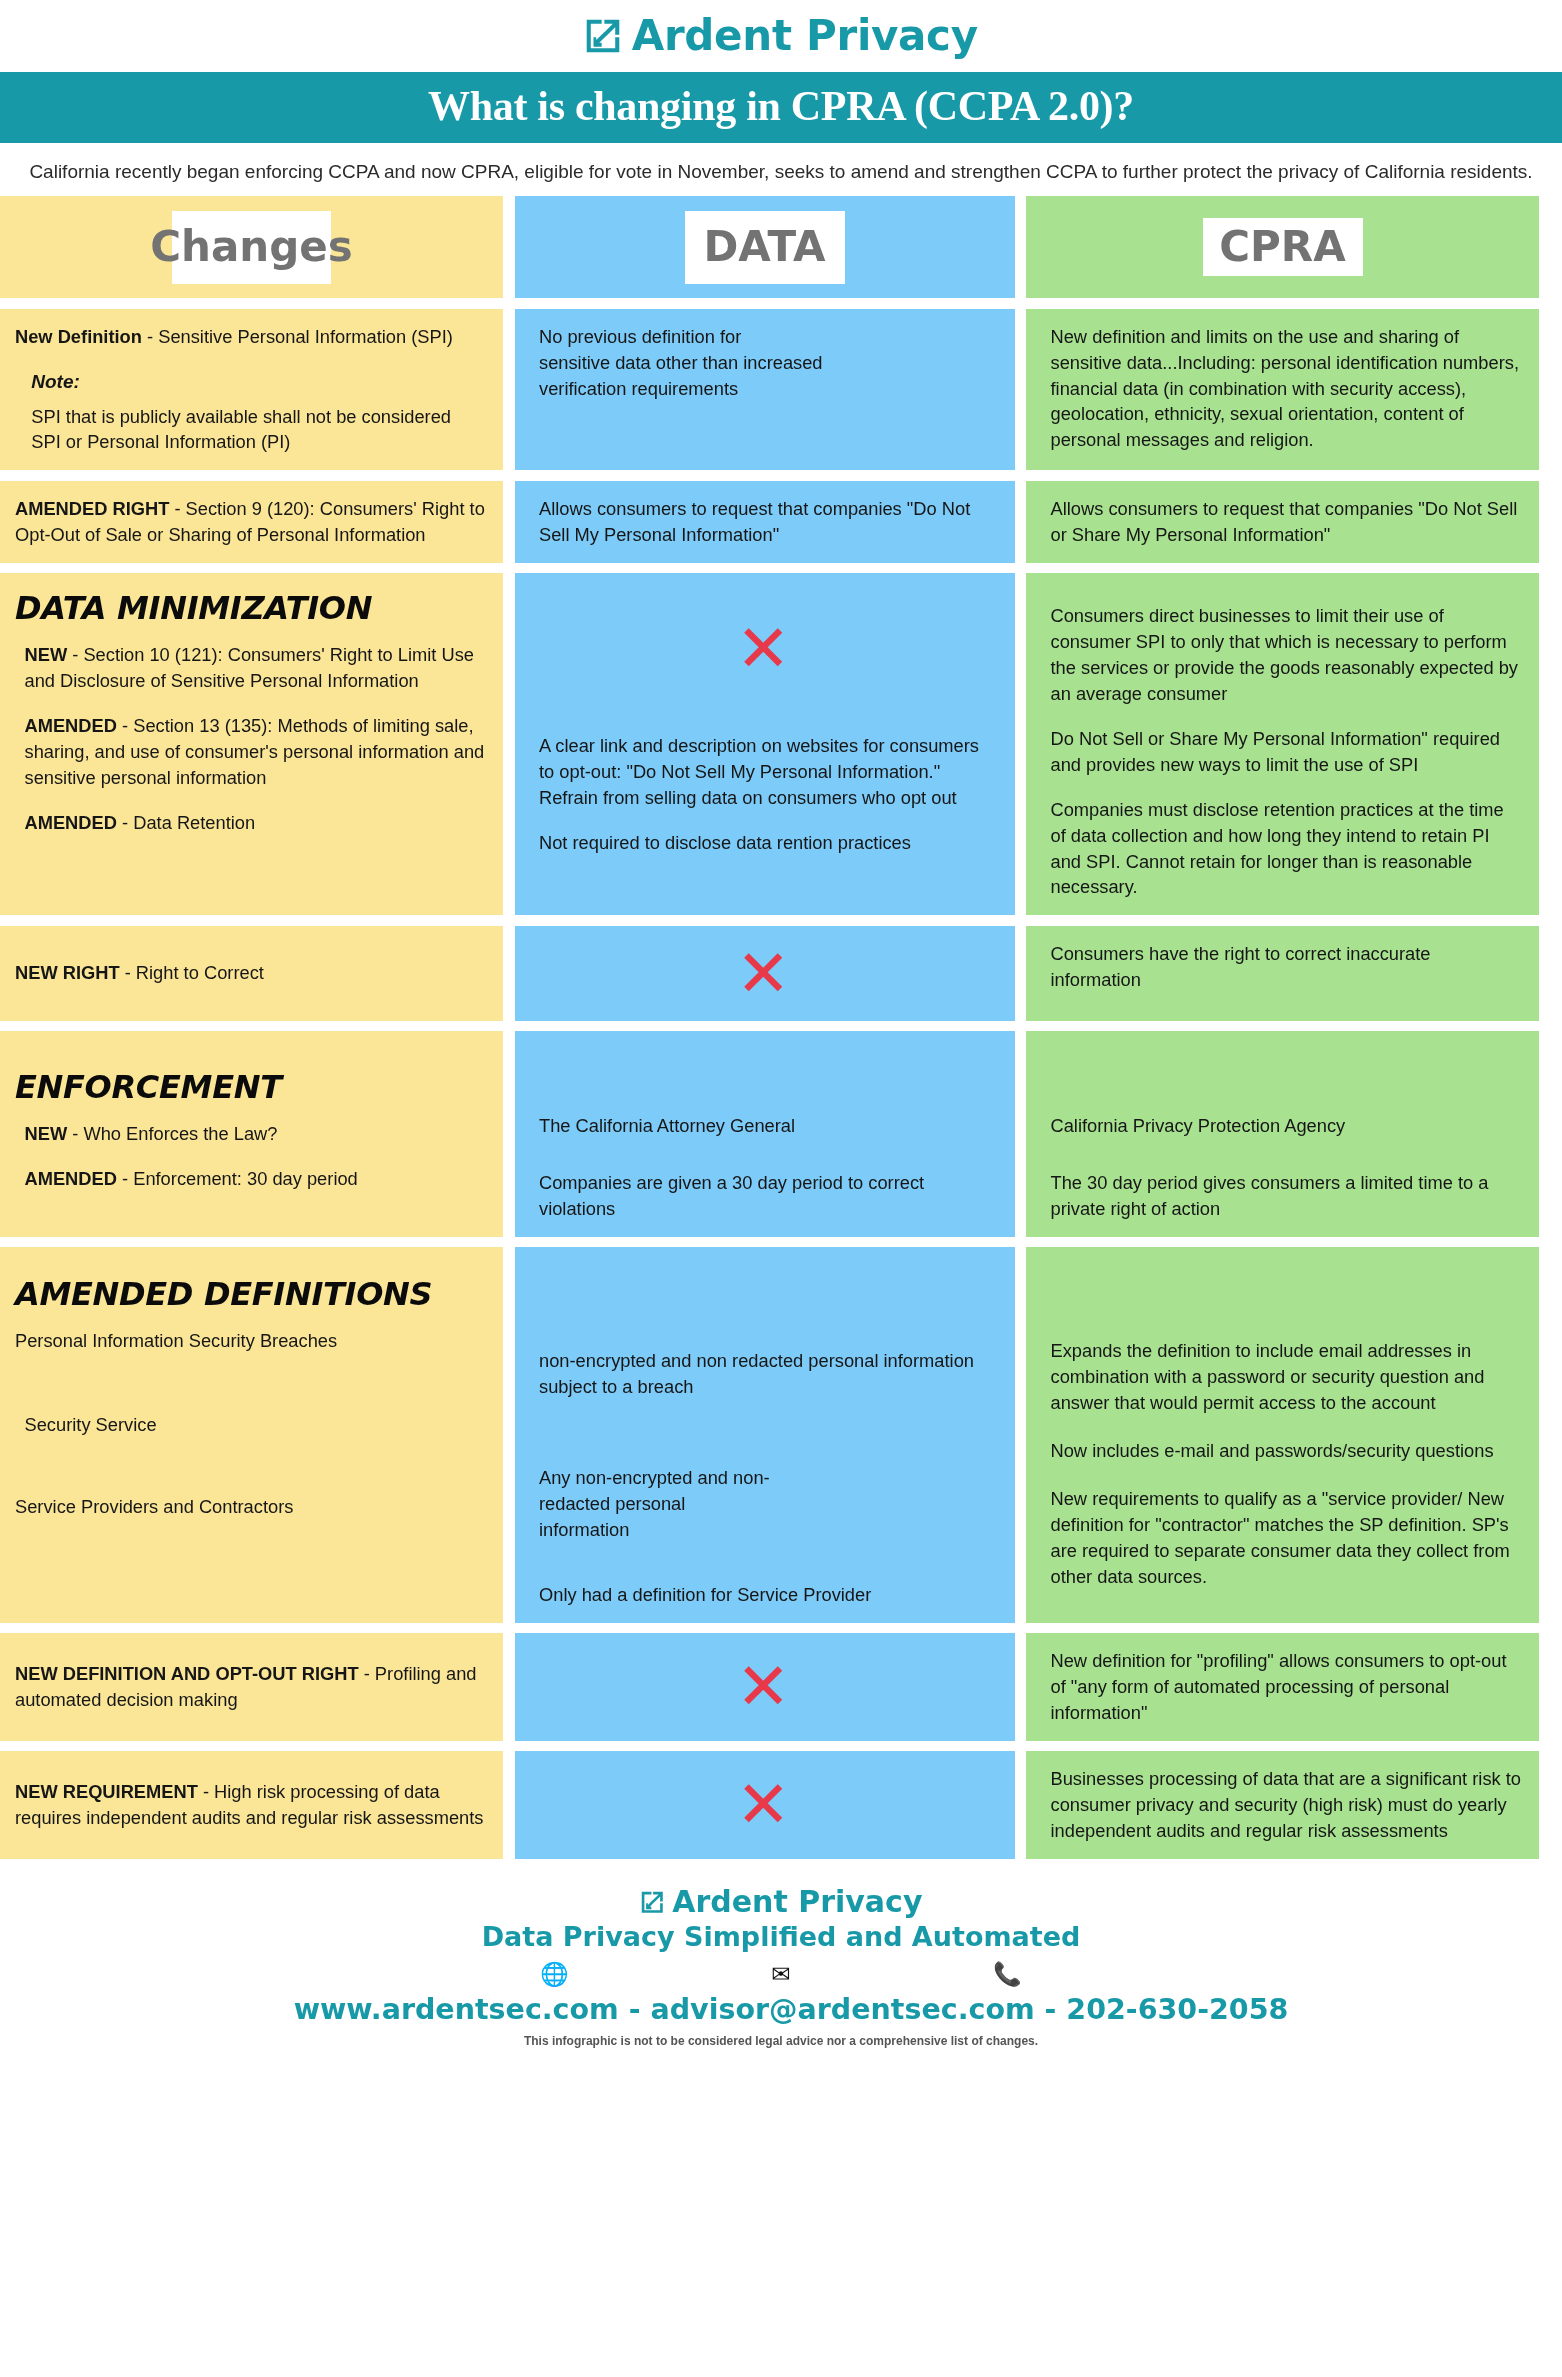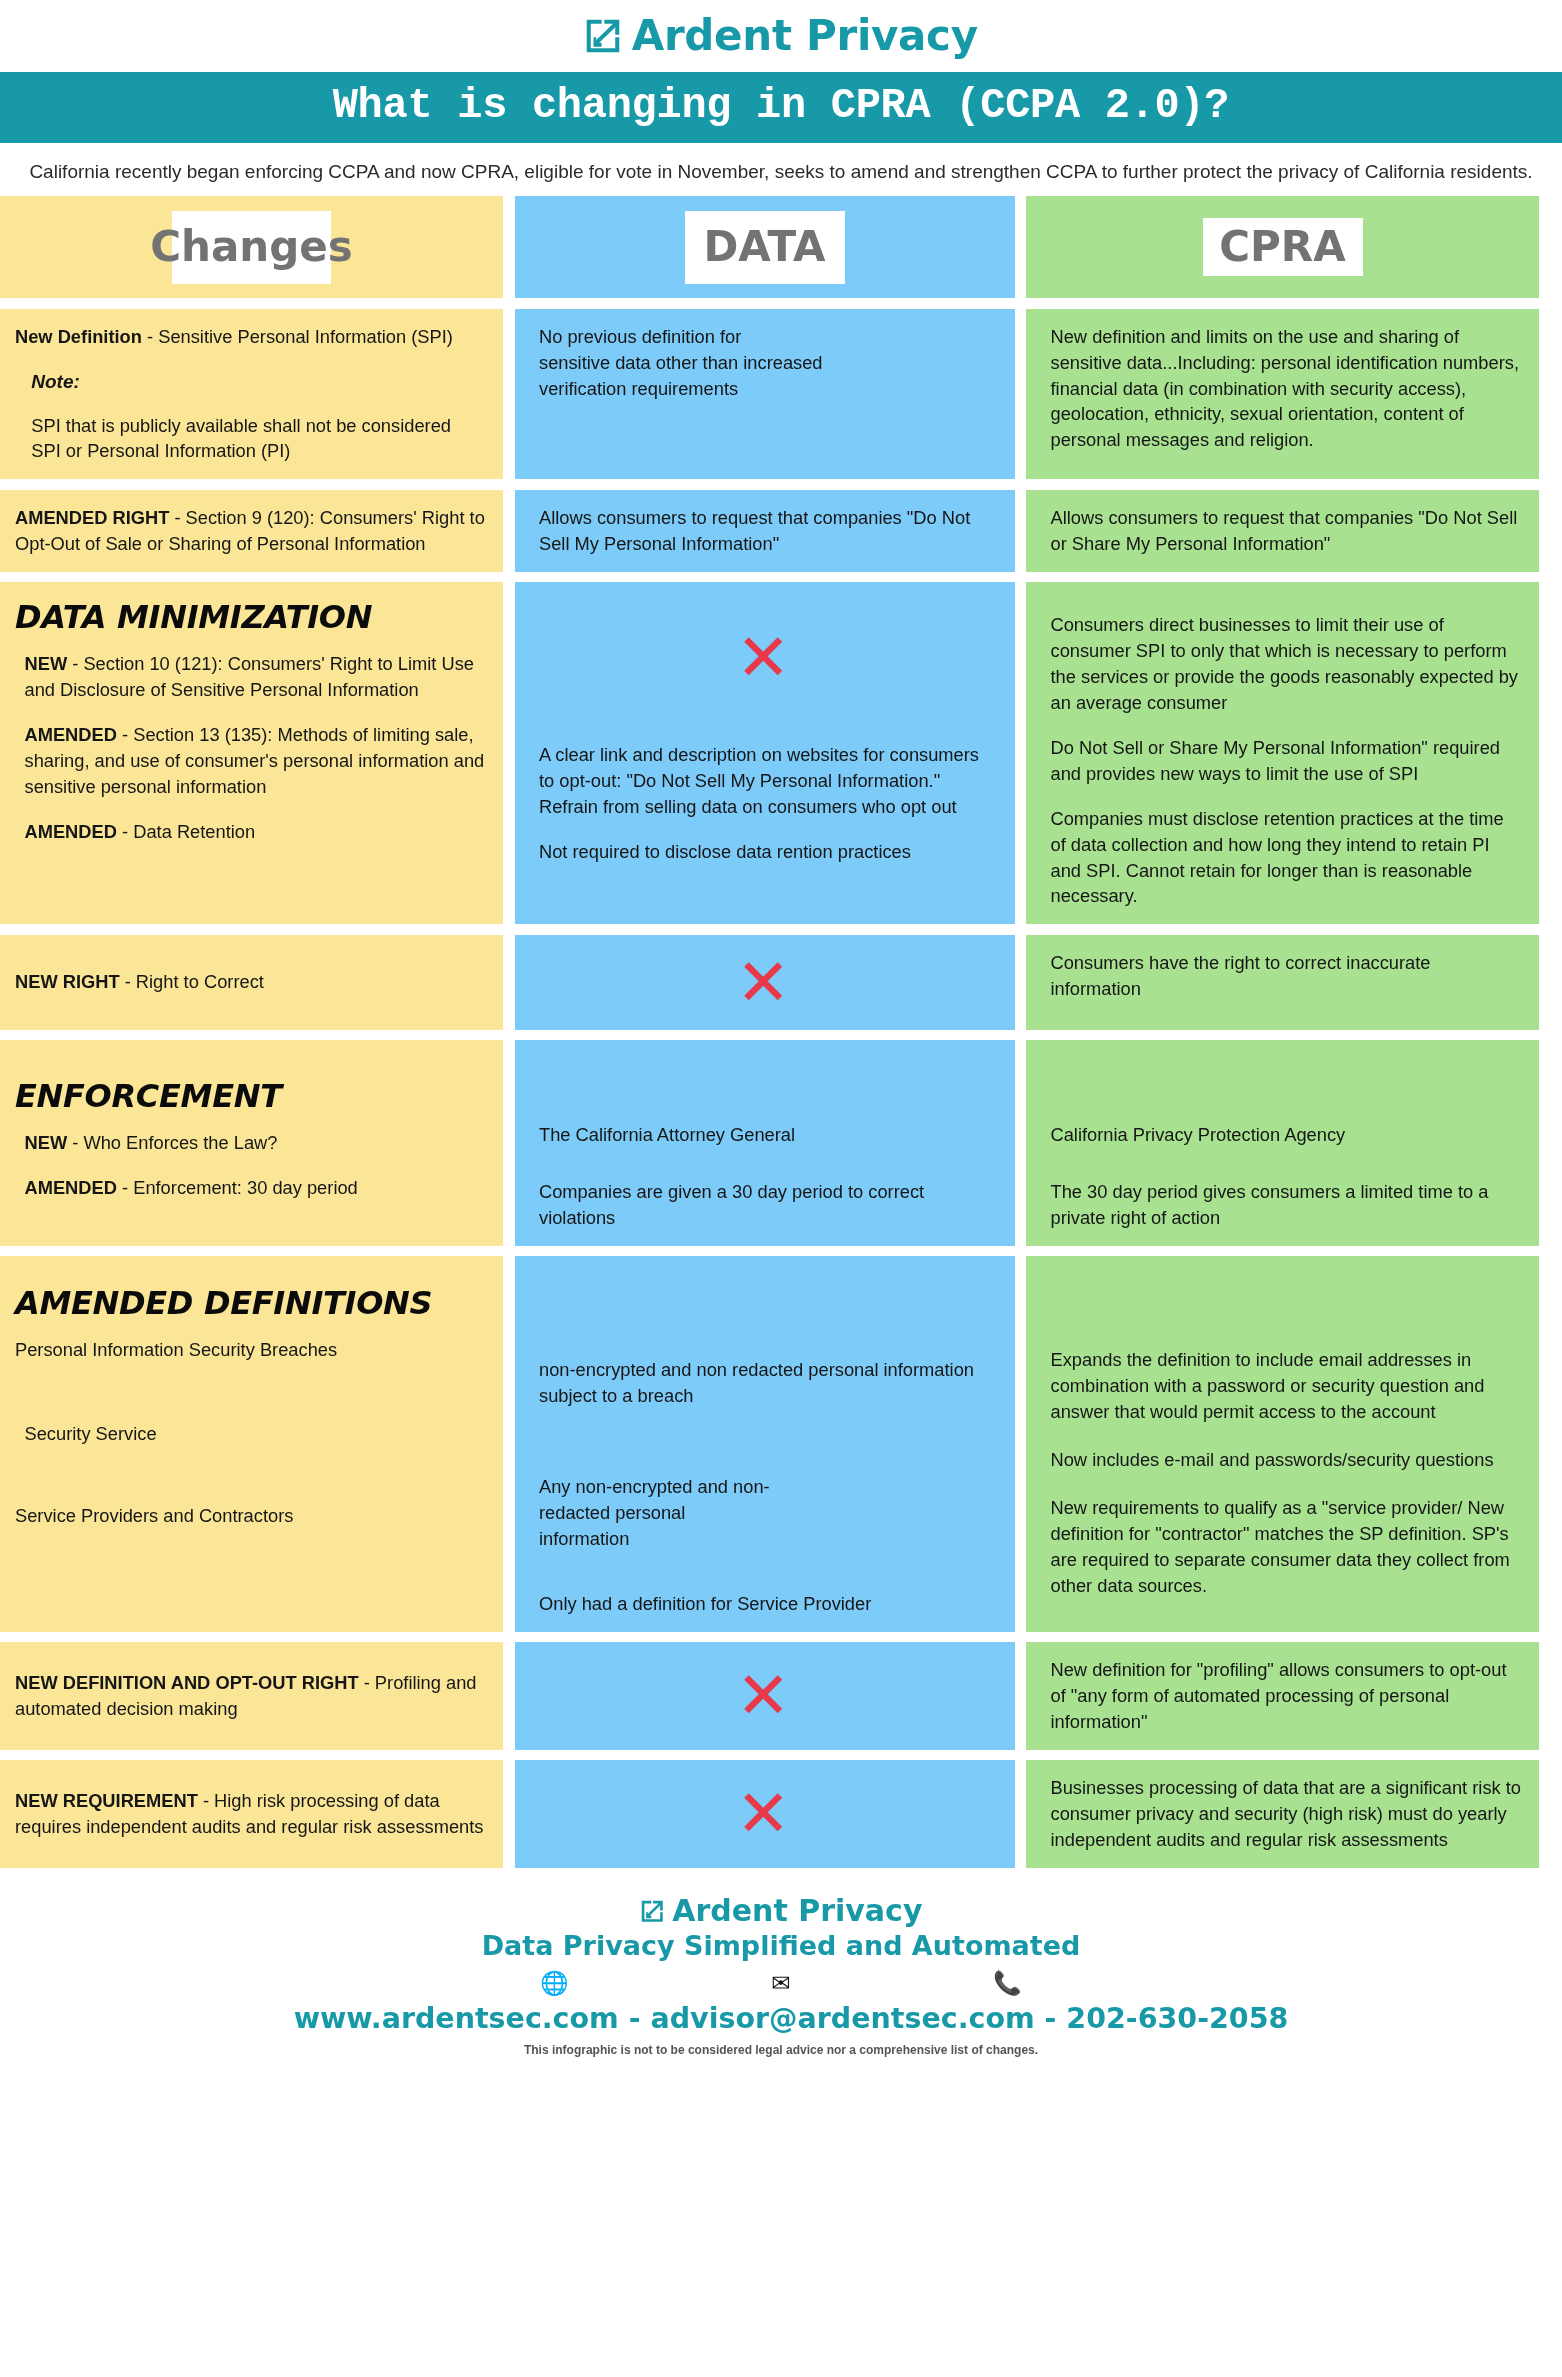--- a/index.html
+++ b/index.html
@@ -20,21 +20,21 @@
   .brand-name{
     font-size:42px;font-weight:bold;color:#1899A8;letter-spacing:-0.3px;
     font-family:"DejaVu Sans", sans-serif;line-height:1;
   }
 
   
   .title-bar{
     background:#1899A8;color:#ffffff;
     text-align:center;
     font-size:42px;font-weight:bold;
-    font-family:Liberation Mono, monospace;
+    font-family:Liberation Serif, serif;
     padding:9.5px 0 13.6px 0;
     letter-spacing:-0.3px;
   }
 
   
   .subtitle{
     text-align:center;
     font-size:19px;color:#2b2b2b;
     padding:17.7px 20.4px 13.6px 20.4px;
     font-family:"Liberation Sans", sans-serif;
@@ -74,21 +74,21 @@
 
   
   .tx{font-size:18.3px;line-height:1.42;color:#161616;}
   .tx b{font-weight:bold;}
   .sect-title{
     font-size:32px;font-weight:bold;font-style:italic;
     font-family:"DejaVu Sans", sans-serif;
     color:#0b0b0b;margin:4.1px 0 16.3px 0;line-height:1.05;
     letter-spacing:-0.3px;
   }
-  .note-lbl{font-weight:bold;font-style:italic;font-size:19px;display:block;margin-bottom:17px;}
+  .note-lbl{font-weight:bold;font-style:italic;font-size:19px;display:block;margin-bottom:8px;}
   .blk{margin-bottom:19px;}
   .blk:last-child{margin-bottom:0;}
   .indent{padding-left:16.3px;}
   .indent2{padding-left:9.5px;}
 
   
   .xwrap{display:flex;align-items:center;justify-content:center;width:100%;}
   .xmark{
     font-family:"DejaVu Sans", sans-serif;
     color:#E8394A;font-size:65px;font-weight:bold;line-height:1;

